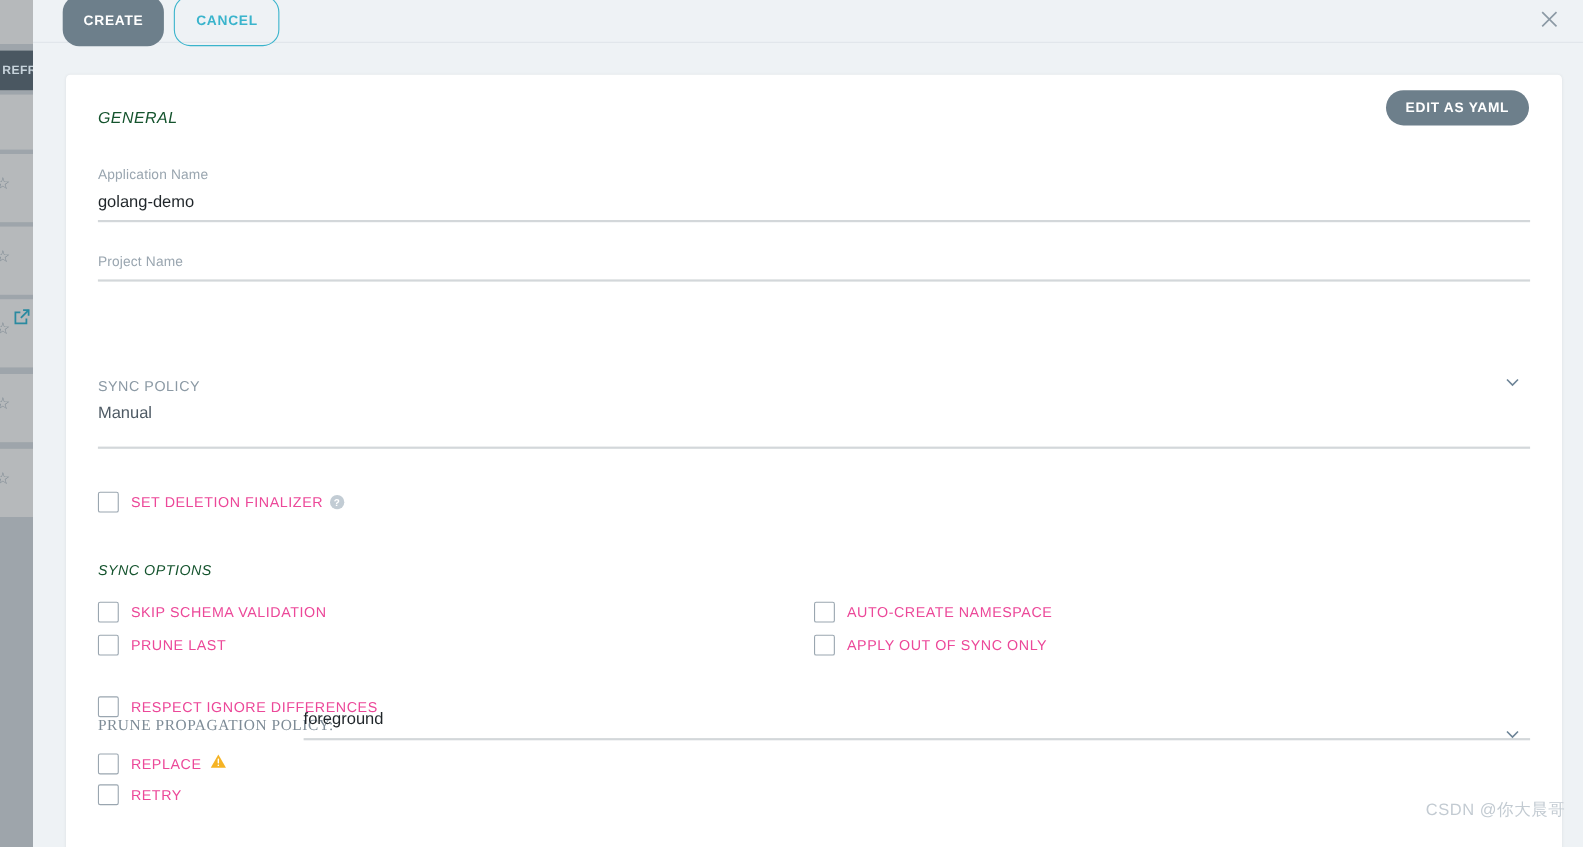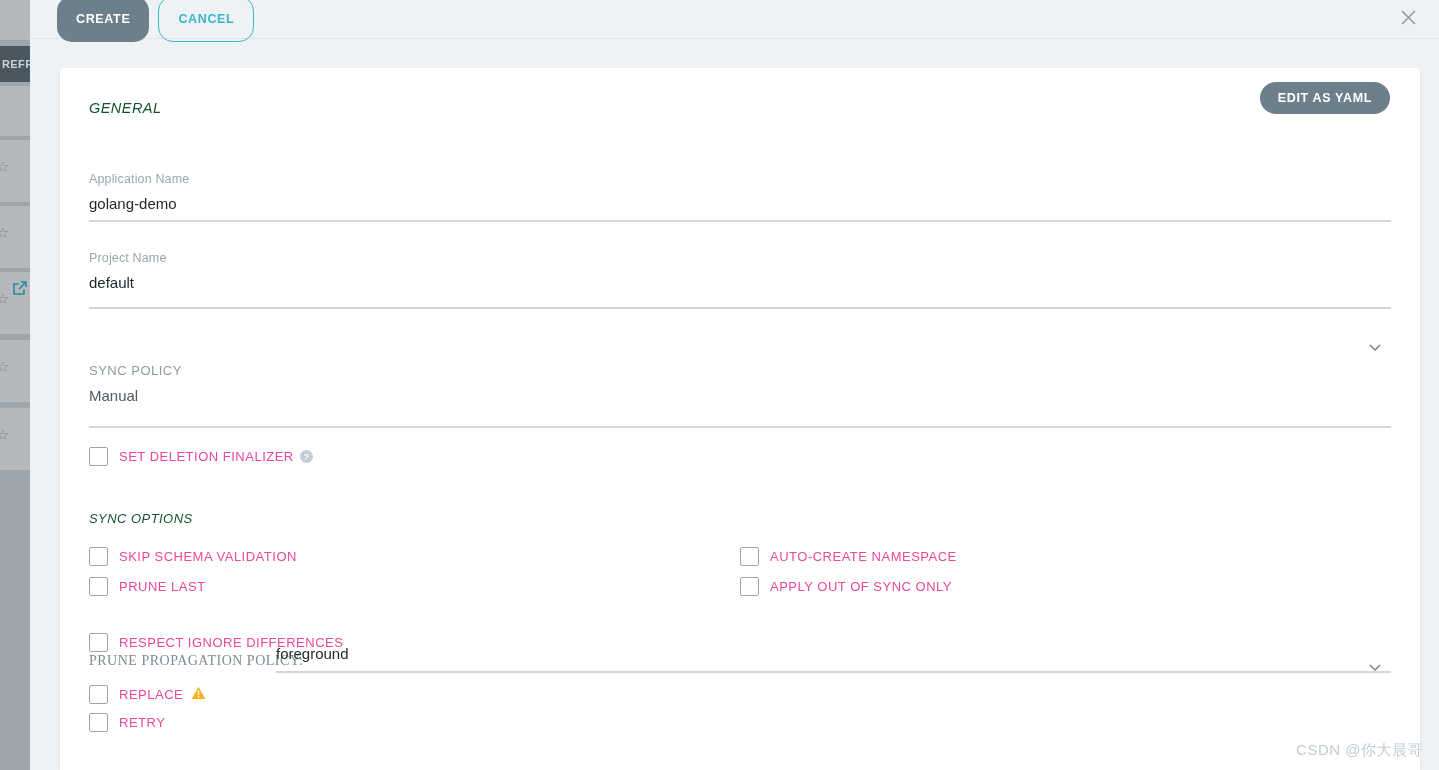--- a/index.html
+++ b/index.html
@@ -78,21 +78,21 @@
     background: #6d7f8b; color: #fff;
     border: none; border-radius: 16px; height: 32px; padding: 0 18px;
     font-size: 12.5px; font-weight: bold; letter-spacing: .65px;
     cursor: pointer; font-family: "Liberation Sans", sans-serif;
   }
 
   
   .field { position: absolute; left: 29px; width: 1302px; }
   .field-label {
     color: #9aa6b0; font-size: 12.5px; letter-spacing: .15px;
-    display: block; margin-bottom: 9px; margin-top: 20px;
+    display: block; margin-bottom: 9px;
   }
   .field-label.caps { font-size: 13px; letter-spacing: .5px; color: #8c9aa5; }
   .field-value {
     color: #1f2529; font-size: 15px;
     display: block; padding-bottom: 8px;
   }
   .field-value.muted { color: #4e5a64; }
   .underline { height: 2px; background: #d3d7da; width: 100%; }
 
   .chevron {
@@ -125,21 +125,21 @@
   #ppp-row { position: absolute; left: 29px; top: 577px; width: 1302px; }
   #ppp-label {
     position: absolute; left: 0; top: 8px;
     color: #7d8b96; font-size: 14px; letter-spacing: .5px; font-family: Liberation Serif, serif;
   }
   #ppp-select { position: absolute; left: 187px; top: 0; right: 0; }
   #ppp-value { color: #1f2529; font-size: 15px; padding-bottom: 9px; display: block; }
 
   
   #watermark {
-    position: absolute; right: 16px; bottom: 10px;
+    position: absolute; right: 16px; bottom: 24px;
     color: #c3cbd2; font-size: 15px; letter-spacing: .5px;
     z-index: 5; pointer-events: none;
   }
 </style>
 </head>
 <body>
 
 <div id="bg-strip">
   <div class="bg-block" style="top:0;height:40px;"></div>
   <div class="bg-refresh">
@@ -189,21 +189,20 @@
     <button class="btn-yaml">EDIT AS YAML</button>
 
     <div class="field" style="top:84px;">
       <span class="field-label">Application Name</span>
       <span class="field-value">golang-demo</span>
       <div class="underline"></div>
     </div>
 
     <div class="field" style="top:163px;">
       <span class="field-label">Project Name</span>
-      <span class="field-value" style="padding-bottom:16px;">default</span>
       <div class="underline"></div>
     </div>
 
     <div class="field" style="top:275px;">
       <span class="field-label caps">SYNC POLICY</span>
       <span class="field-value muted" style="padding-bottom:22px;">Manual</span>
       <div class="underline"></div>
       <span class="chevron">
         <svg width="16" height="16" viewBox="0 0 16 16" fill="none" stroke="#6d8497" stroke-width="1.5">
           <path d="M3 6 L8 11 L13 6"></path>

